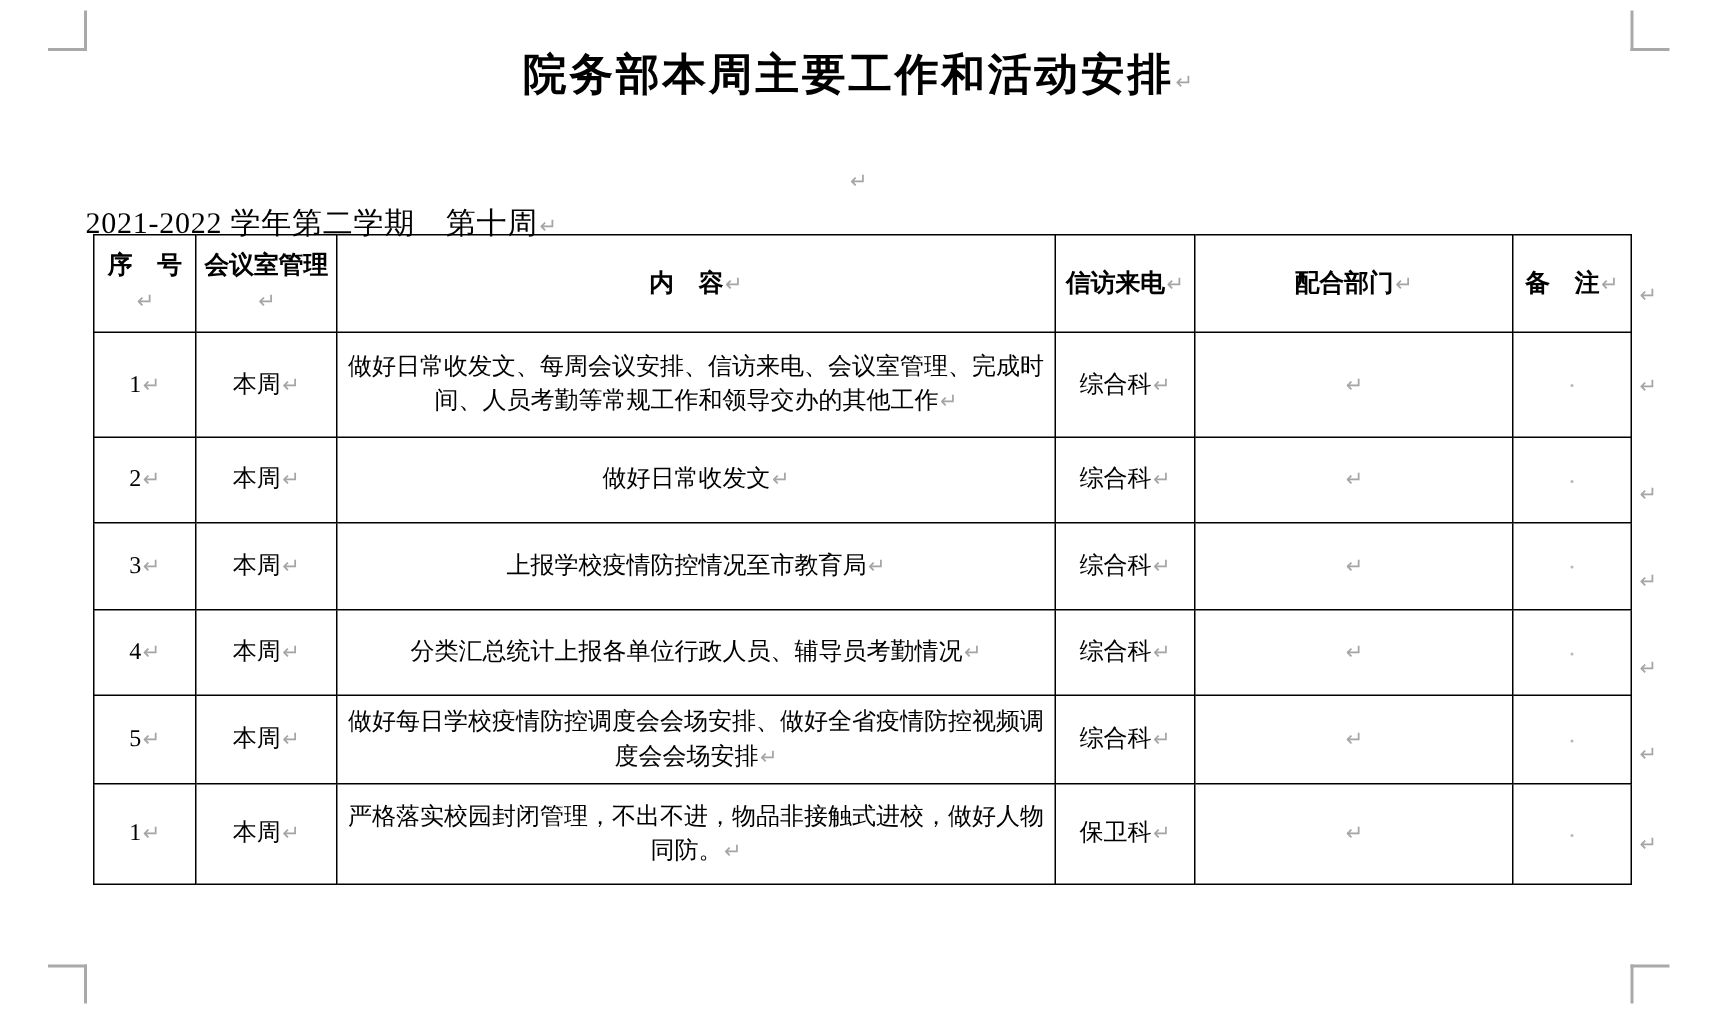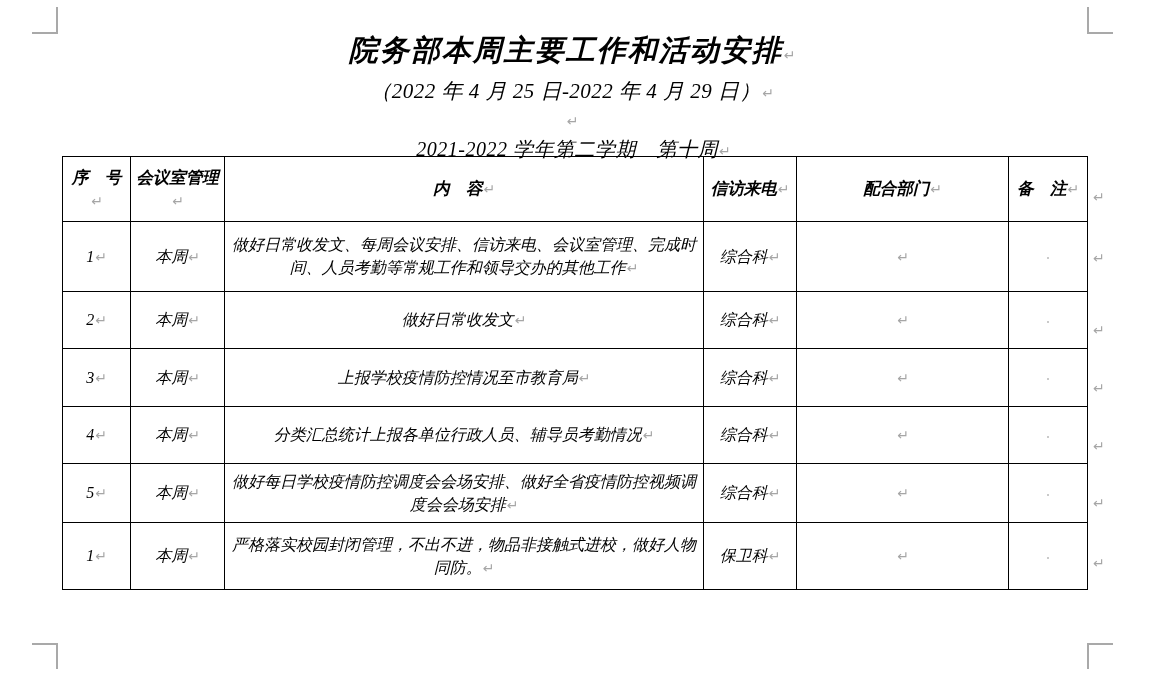--- a/index.html
+++ b/index.html
@@ -1,19 +1,19 @@
 <!DOCTYPE html>
 <html><head>
 <meta charset="utf-8">
 <style>
   * { margin: 0; padding: 0; box-sizing: border-box; }
   html, body { width: 1157px; height: 688px; background: #ffffff; overflow: hidden; }
   body { font-family: "Liberation Serif", "DejaVu Serif", serif; color: #000; }
 
-  .page { position: relative; width: 1157px; height: 688px; background: #fff; font-style: italic; }
+  .page { position: relative; width: 1157px; height: 688px; background: #fff; }
 
   
   .corner { position: absolute; border-color: #a9a9a9; border-style: solid; border-width: 0; }
   .corner-tl { left: 32px; top: 7px;   width: 26px; height: 27px; border-right-width: 2px; border-bottom-width: 2px; }
   .corner-tr { left: 1087px; top: 7px; width: 26px; height: 27px; border-left-width: 2px;  border-bottom-width: 2px; }
   .corner-bl { left: 32px; top: 643px;   width: 26px; height: 26px; border-right-width: 2px; border-top-width: 2px; }
   .corner-br { left: 1087px; top: 643px; width: 26px; height: 26px; border-left-width: 2px;  border-top-width: 2px; }
 
   
   .pmark {
@@ -36,21 +36,21 @@
     position: absolute; left: 57px; top: 76px; width: 1030px;
     text-align: center; font-size: 21px; font-weight: normal; letter-spacing: 0.5px;
     line-height: 30px;
   }
   .empty-par {
     position: absolute; left: 57px; top: 110px; width: 1030px;
     text-align: center; line-height: 22px;
   }
   .semester-line {
     position: absolute; left: 57px; top: 134px; width: 1033px;
-    text-align: center; font-size: 20px; line-height: 30px; letter-spacing: 0.5px;
+    text-align: left; font-size: 20px; line-height: 30px; letter-spacing: 0.5px;
   }
 
   
   table.sched {
     position: absolute; left: 62px; top: 156px;
     border-collapse: collapse; table-layout: fixed; width: 1025px;
   }
   table.sched th, table.sched td {
     border: 1.5px solid #000;
     font-size: 16px;
@@ -78,23 +78,20 @@
 
   <div class="corner corner-tl"></div>
   <div class="corner corner-tr"></div>
   <div class="corner corner-bl"></div>
   <div class="corner corner-br"></div>
 
   <div class="doc-title">
     <span>院务部本周主要工作和活动安排</span><span class="pmark">↵</span>
   </div>
 
-  <div class="doc-subtitle">
-    <span>（2022 年 4 月 25 日-2022 年 4 月 29 日）</span><span class="pmark">↵</span>
-  </div>
 
   <div class="empty-par">
     <span class="pmark">↵</span>
   </div>
 
   <div class="semester-line">
     <span>2021-2022 学年第二学期　第十周</span><span class="pmark">↵</span>
   </div>
 
   <table class="sched">

